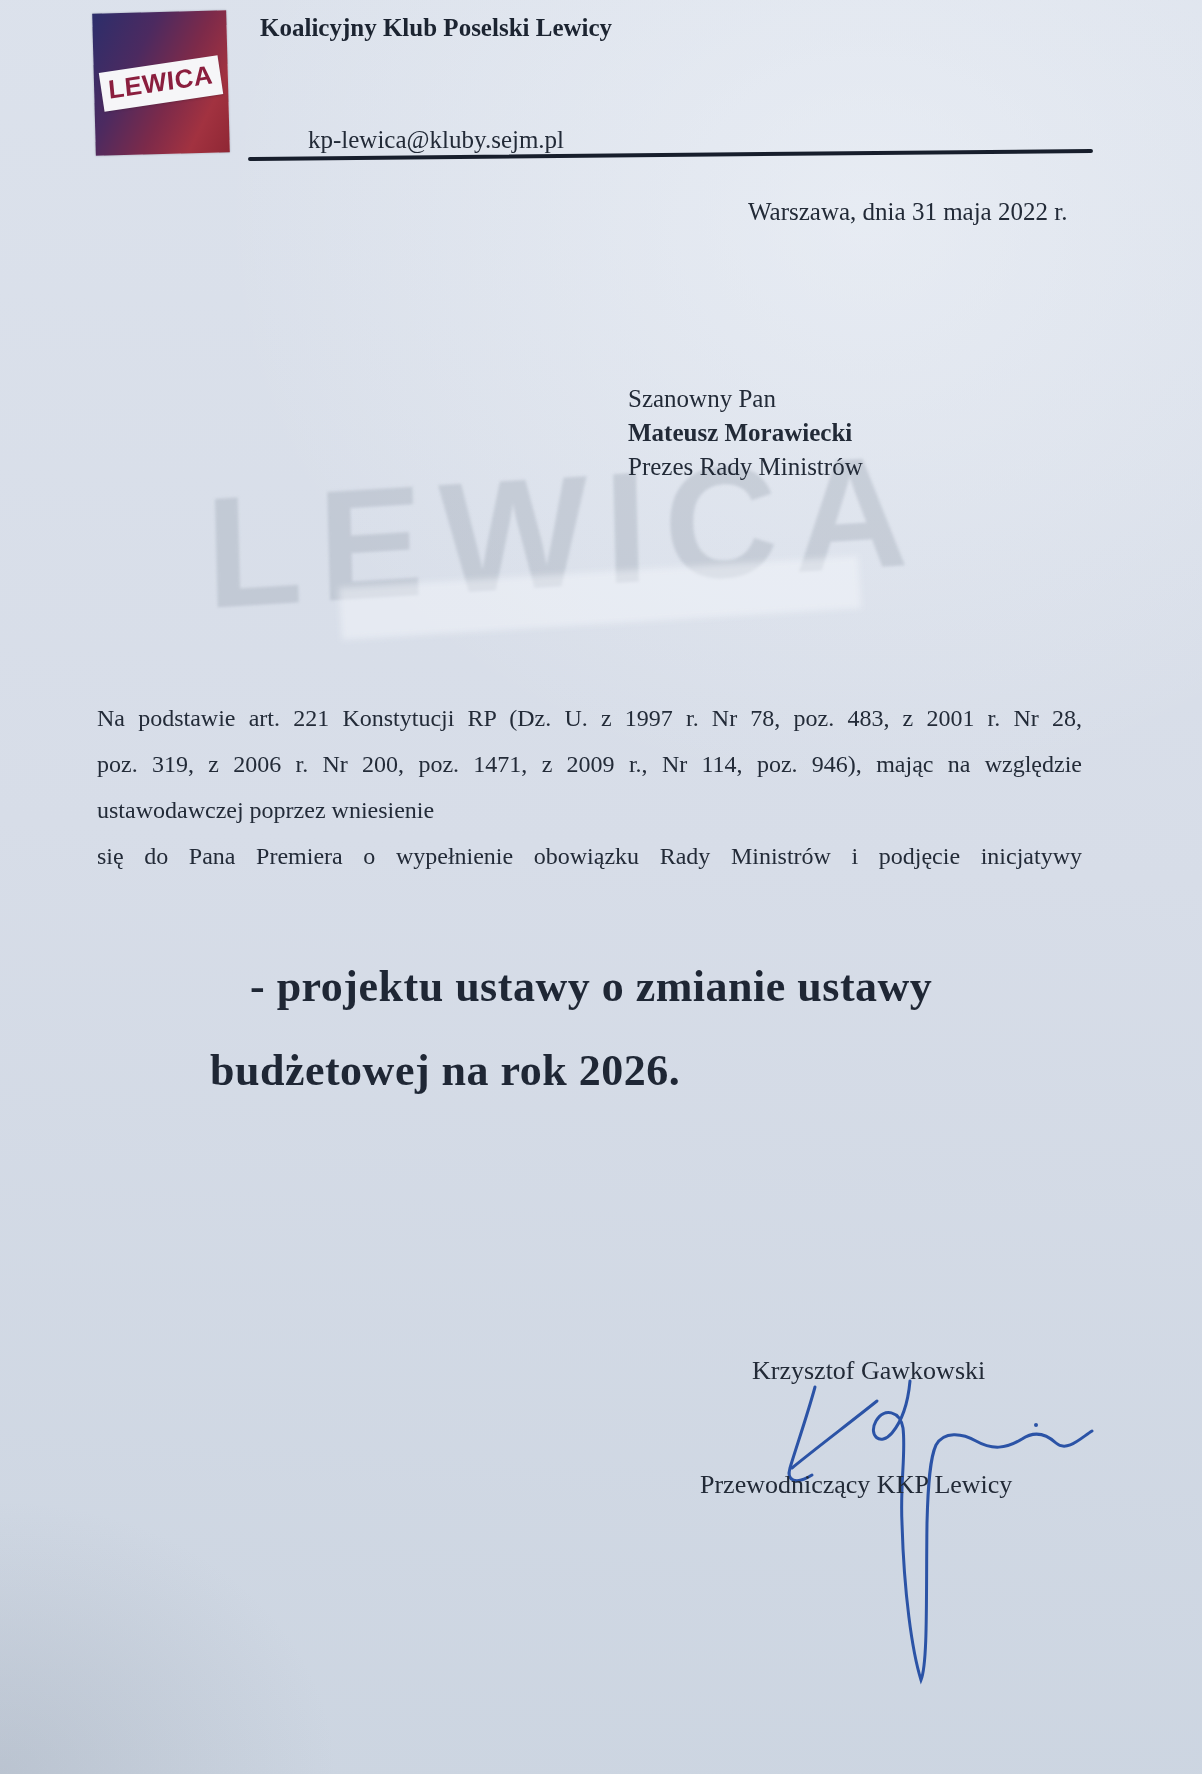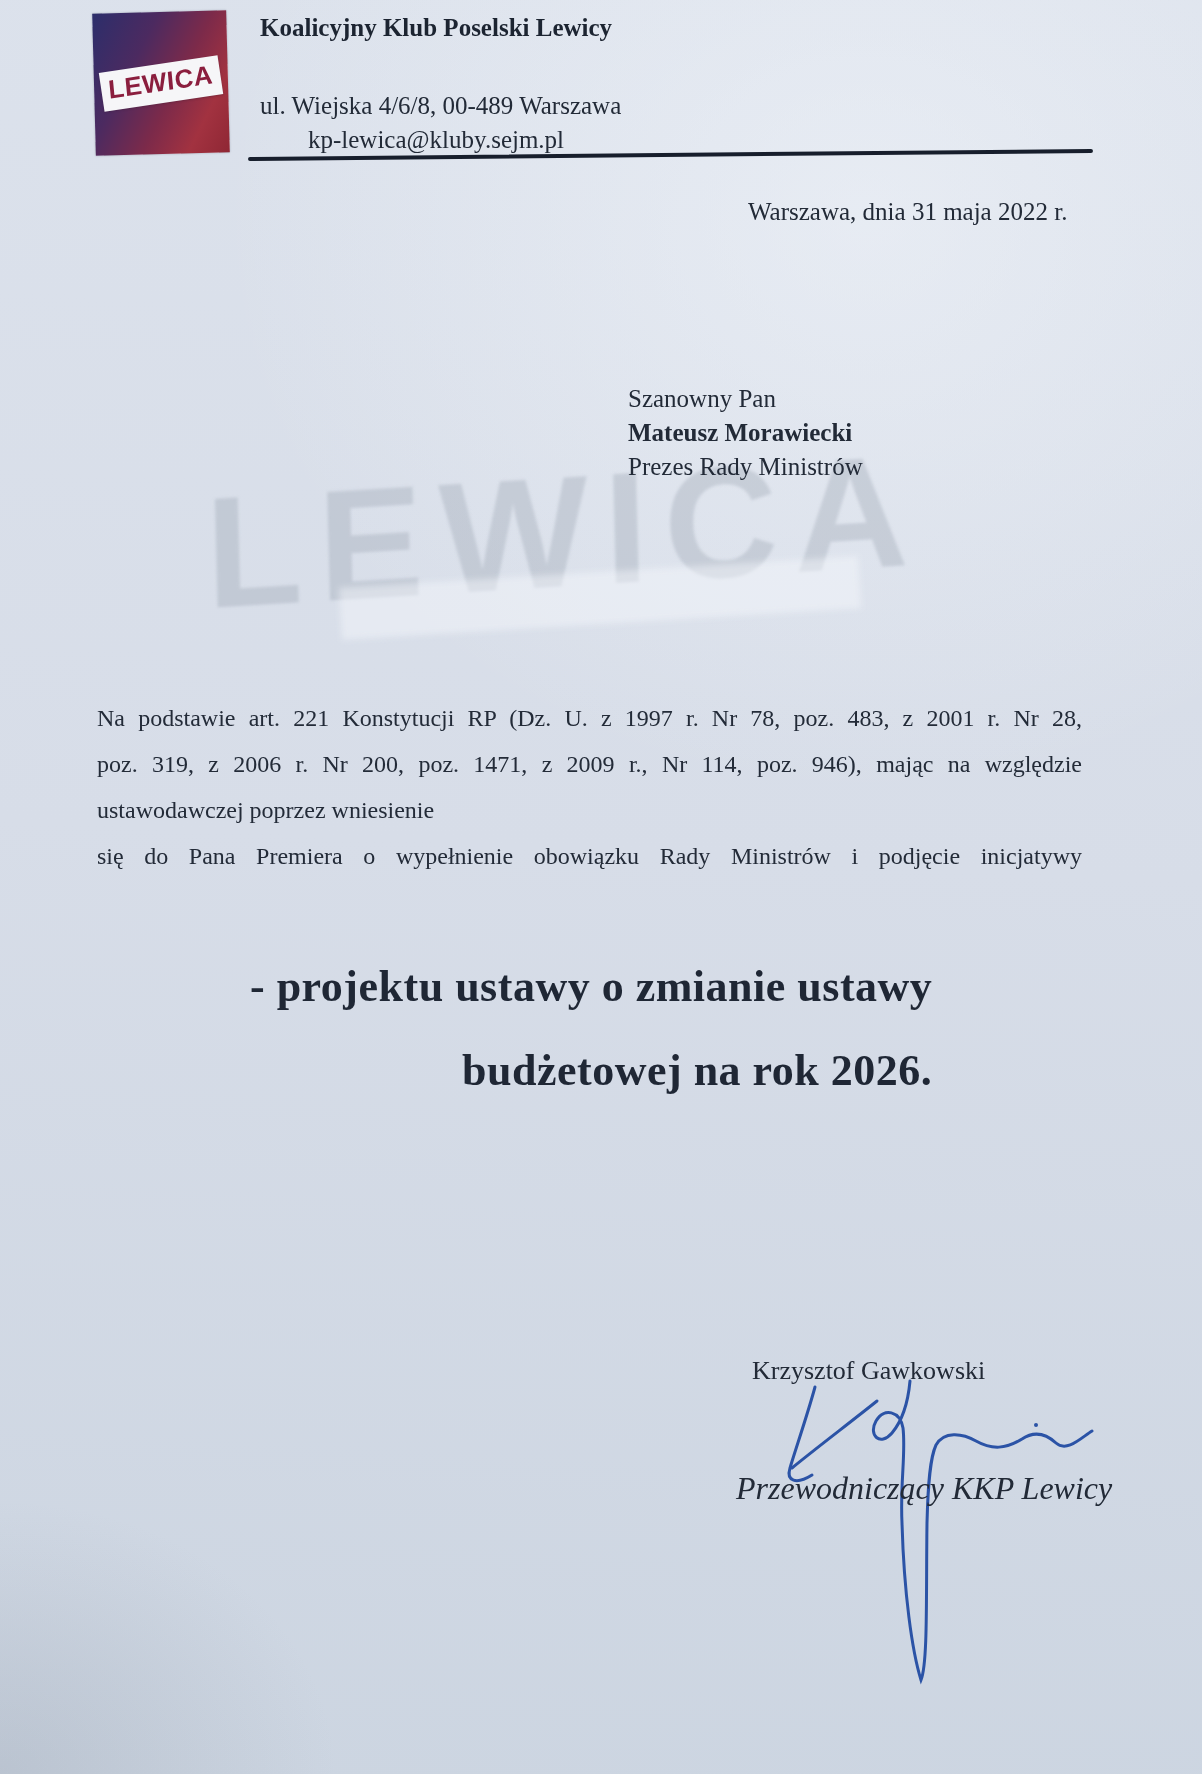--- a/index.html
+++ b/index.html
@@ -61,40 +61,39 @@
     background:rgba(246,249,253,0.45);
     transform:rotate(-3.5deg);
     filter:blur(3px);
   }
 
   
   .body-par{position:absolute;left:97px;top:695px;width:985px;font-size:24px;color:#232b38;}
   .body-par .bline{line-height:46px;text-align:justify;text-align-last:justify;}
   .body-par .bline.last{text-align-last:left;}
 
-  .emphasis{position:absolute;left:210px;top:945px;font-size:44px;font-weight:bold;line-height:84px;color:#1f2735;letter-spacing:0.5px;text-align:right;}
+  .emphasis{position:absolute;left:210px;top:945px;font-size:44px;font-weight:bold;line-height:84px;color:#1f2735;letter-spacing:0.5px;}
   .emphasis .l1{margin-left:40px;}
 
   
   .sig-name{position:absolute;left:752px;top:1356px;font-size:26px;}
-  .sig-role{position:absolute;left:736px;top:1470px;font-size:32px;font-style:italic;}
+  .sig-role{position:absolute;left:700px;top:1470px;font-size:26px;}
   .sig-svg{position:absolute;left:740px;top:1373px;pointer-events:none;}
 </style>
 </head>
 <body>
 
 <div class="page">
 
   <div class="logo">
     <div class="logo-banner">
       <span>LEWICA</span>
     </div>
   </div>
   <div class="org-name">Koalicyjny Klub Poselski Lewicy</div>
-  <div class="org-address">ul. Wiejska 4/6/8, 00-489 Warszawa</div>
   <div class="org-email">kp-lewica@kluby.sejm.pl</div>
   <div class="rule"></div>
 
   <div class="date-line">Warszawa, dnia 31 maja 2022 r.</div>
 
   <div class="watermark">LEWICA</div>
   <div class="watermark-band"></div>
 
   <div class="recipient">
     <div>Szanowny Pan</div>

